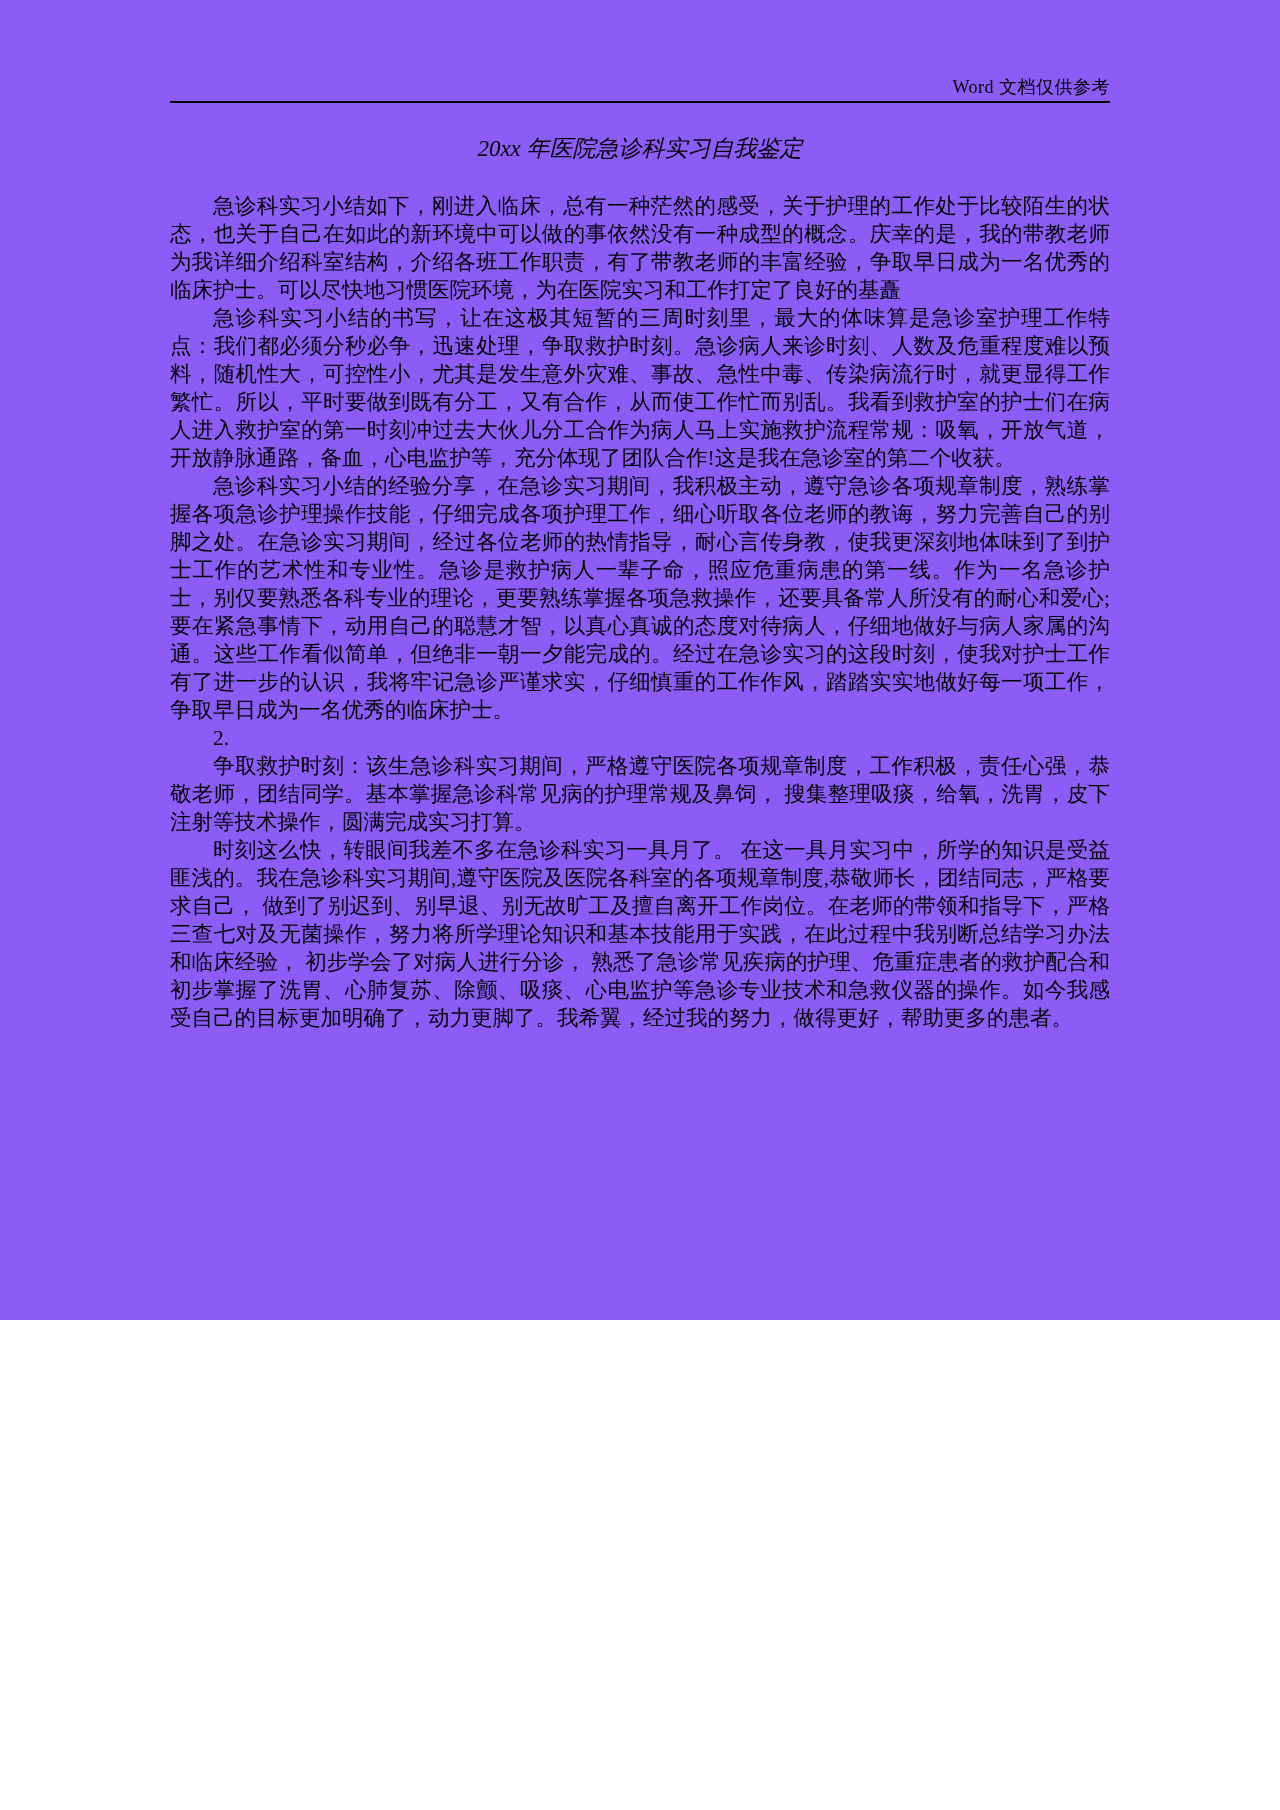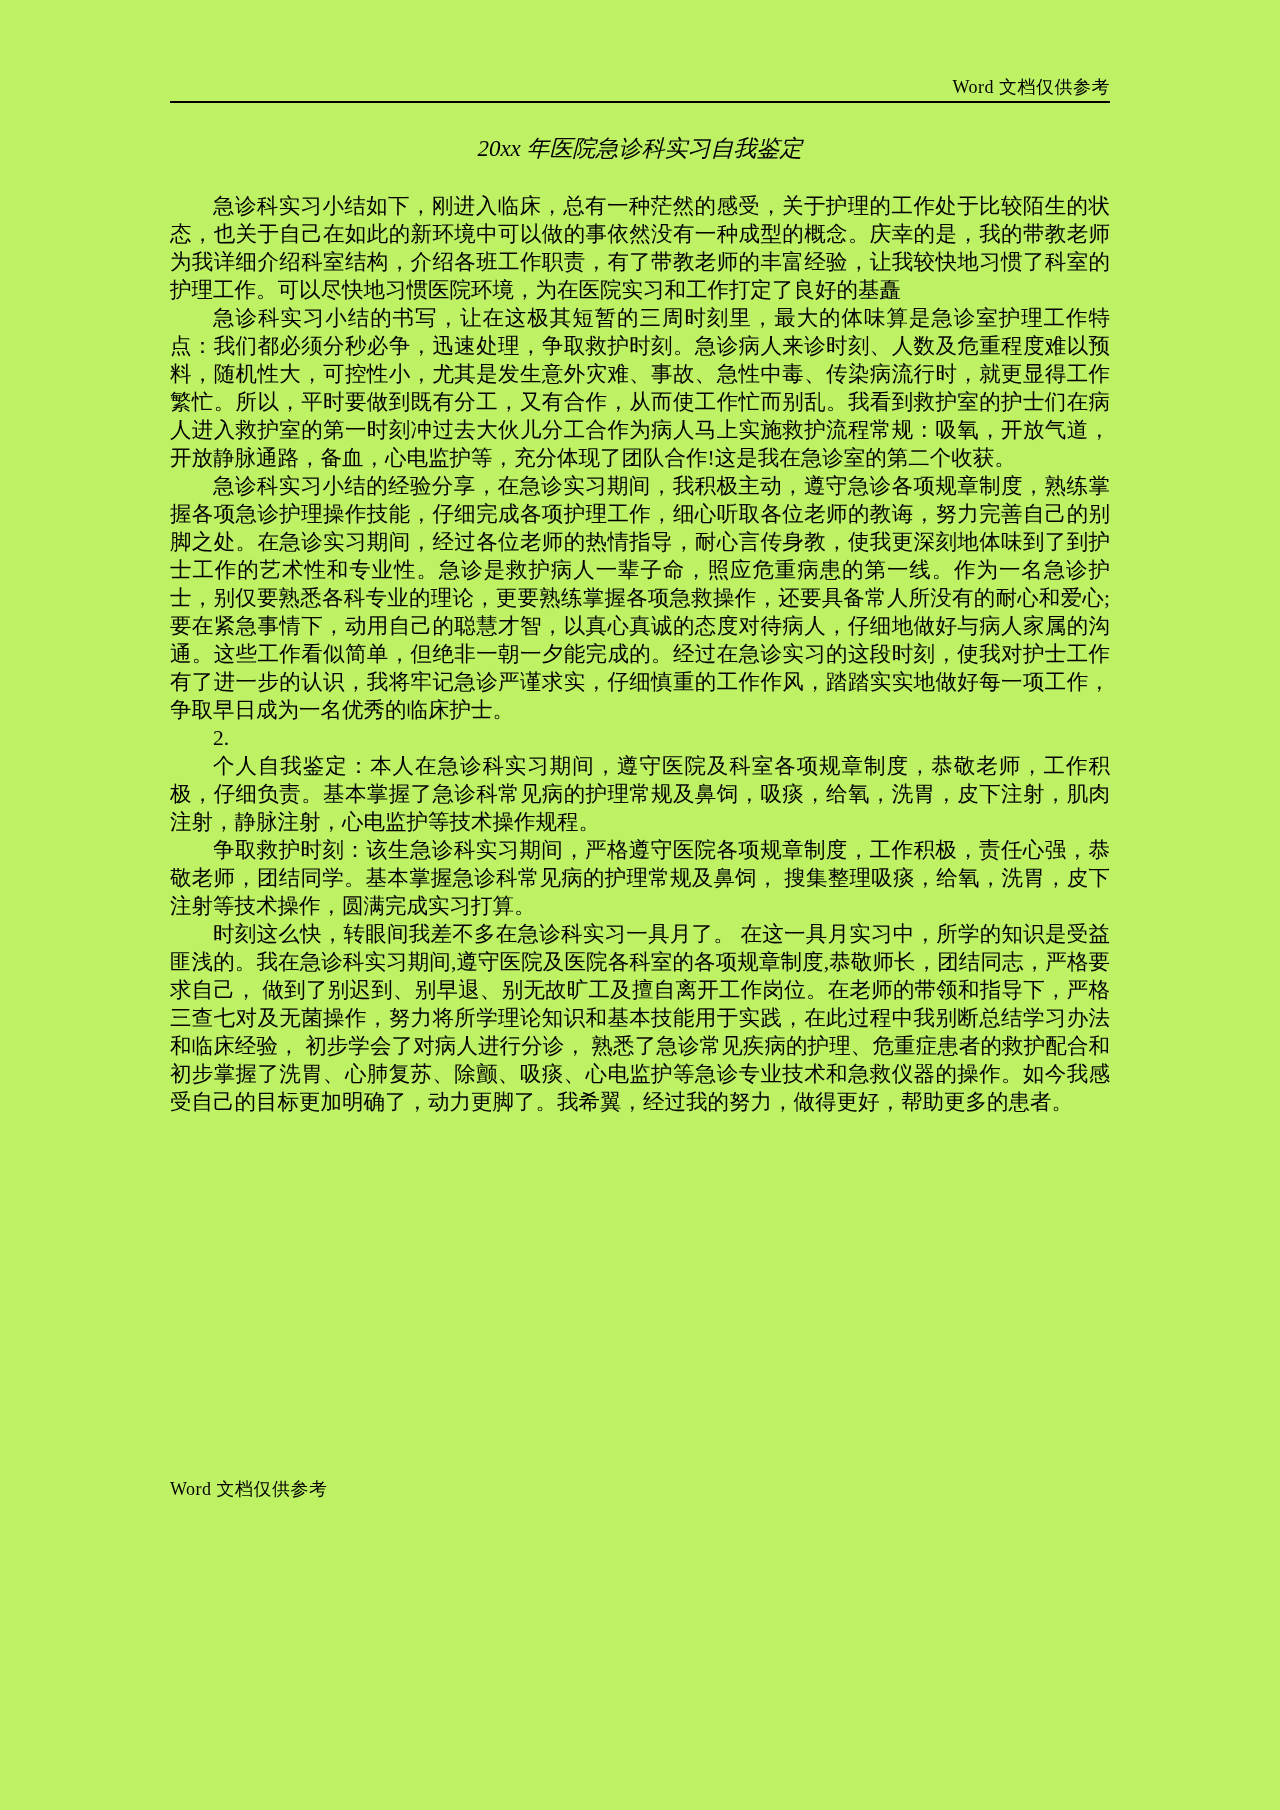--- a/index.html
+++ b/index.html
@@ -4,23 +4,23 @@
 <style>
   * { margin: 0; padding: 0; box-sizing: border-box; }
   html, body { background: #ffffff; }
   body {
     font-family: "Liberation Serif", "DejaVu Serif", serif;
     color: #000000;
   }
   .page {
     position: relative;
     width: 1280px;
-    height: 1810px;
+    height: 1320px;
     margin: 0 auto;
-    background: #bef264;
+    background: #8b5cf6;
     overflow: hidden;
     padding-left: 12px;
   }
   .page-header {
     position: absolute;
     top: 0;
     left: 170px;
     right: 170px;
     padding-top: 76px;
     border-bottom: 2px solid #000000;
@@ -70,25 +70,24 @@
 
 <div class="page">
 
   <div class="page-header">
     <div class="header-text">Word 文档仅供参考</div>
   </div>
 
   <h1 class="doc-title">20xx 年医院急诊科实习自我鉴定</h1>
 
   <div class="doc-body">
-    <p>急诊科实习小结如下，刚进入临床，总有一种茫然的感受，关于护理的工作处于比较陌生的状态，也关于自己在如此的新环境中可以做的事依然没有一种成型的概念。庆幸的是，我的带教老师为我详细介绍科室结构，介绍各班工作职责，有了带教老师的丰富经验，让我较快地习惯了科室的护理工作。可以尽快地习惯医院环境，为在医院实习和工作打定了良好的基矗</p>
+    <p>急诊科实习小结如下，刚进入临床，总有一种茫然的感受，关于护理的工作处于比较陌生的状态，也关于自己在如此的新环境中可以做的事依然没有一种成型的概念。庆幸的是，我的带教老师为我详细介绍科室结构，介绍各班工作职责，有了带教老师的丰富经验，争取早日成为一名优秀的临床护士。可以尽快地习惯医院环境，为在医院实习和工作打定了良好的基矗</p>
     <p>急诊科实习小结的书写，让在这极其短暂的三周时刻里，最大的体味算是急诊室护理工作特点：我们都必须分秒必争，迅速处理，争取救护时刻。急诊病人来诊时刻、人数及危重程度难以预料，随机性大，可控性小，尤其是发生意外灾难、事故、急性中毒、传染病流行时，就更显得工作繁忙。所以，平时要做到既有分工，又有合作，从而使工作忙而别乱。我看到救护室的护士们在病人进入救护室的第一时刻冲过去大伙儿分工合作为病人马上实施救护流程常规：吸氧，开放气道，开放静脉通路，备血，心电监护等，充分体现了团队合作!这是我在急诊室的第二个收获。</p>
     <p>急诊科实习小结的经验分享，在急诊实习期间，我积极主动，遵守急诊各项规章制度，熟练掌握各项急诊护理操作技能，仔细完成各项护理工作，细心听取各位老师的教诲，努力完善自己的别脚之处。在急诊实习期间，经过各位老师的热情指导，耐心言传身教，使我更深刻地体味到了到护士工作的艺术性和专业性。急诊是救护病人一辈子命，照应危重病患的第一线。作为一名急诊护士，别仅要熟悉各科专业的理论，更要熟练掌握各项急救操作，还要具备常人所没有的耐心和爱心;要在紧急事情下，动用自己的聪慧才智，以真心真诚的态度对待病人，仔细地做好与病人家属的沟通。这些工作看似简单，但绝非一朝一夕能完成的。经过在急诊实习的这段时刻，使我对护士工作有了进一步的认识，我将牢记急诊严谨求实，仔细慎重的工作作风，踏踏实实地做好每一项工作，争取早日成为一名优秀的临床护士。</p>
     <p>2.</p>
-    <p>个人自我鉴定：本人在急诊科实习期间，遵守医院及科室各项规章制度，恭敬老师，工作积极，仔细负责。基本掌握了急诊科常见病的护理常规及鼻饲，吸痰，给氧，洗胃，皮下注射，肌肉注射，静脉注射，心电监护等技术操作规程。</p>
     <p>争取救护时刻：该生急诊科实习期间，严格遵守医院各项规章制度，工作积极，责任心强，恭敬老师，团结同学。基本掌握急诊科常见病的护理常规及鼻饲， 搜集整理吸痰，给氧，洗胃，皮下注射等技术操作，圆满完成实习打算。</p>
     <p>时刻这么快，转眼间我差不多在急诊科实习一具月了。 在这一具月实习中，所学的知识是受益匪浅的。我在急诊科实习期间,遵守医院及医院各科室的各项规章制度,恭敬师长，团结同志，严格要求自己， 做到了别迟到、别早退、别无故旷工及擅自离开工作岗位。在老师的带领和指导下，严格三查七对及无菌操作，努力将所学理论知识和基本技能用于实践，在此过程中我别断总结学习办法和临床经验， 初步学会了对病人进行分诊， 熟悉了急诊常见疾病的护理、危重症患者的救护配合和初步掌握了洗胃、心肺复苏、除颤、吸痰、心电监护等急诊专业技术和急救仪器的操作。如今我感受自己的目标更加明确了，动力更脚了。我希翼，经过我的努力，做得更好，帮助更多的患者。</p>
   </div>
 
   <div class="page-footer">
     <div>Word 文档仅供参考</div>
   </div>
 
 </div>
 

